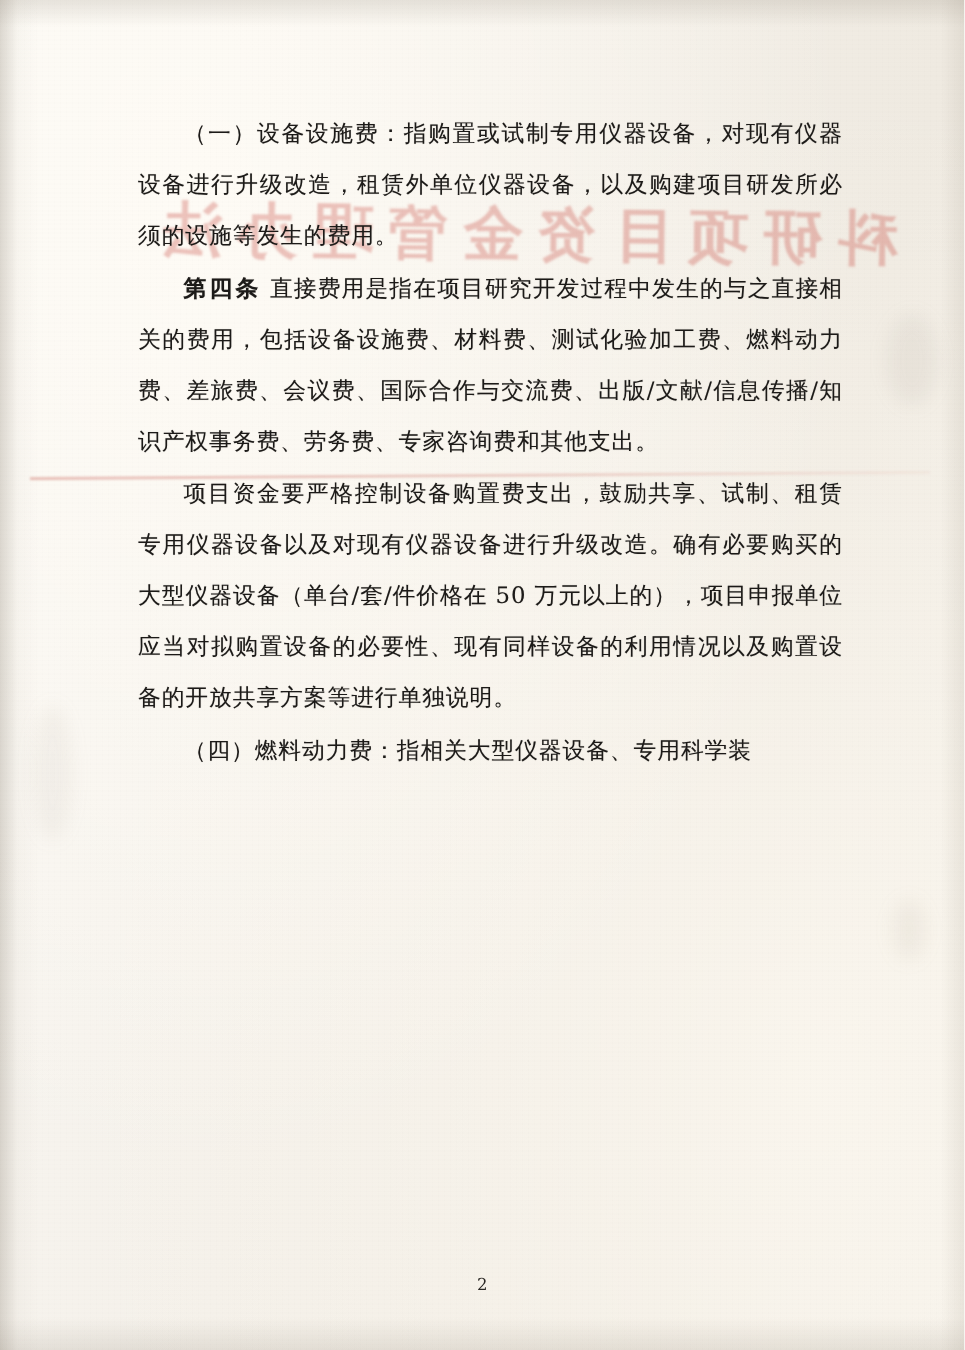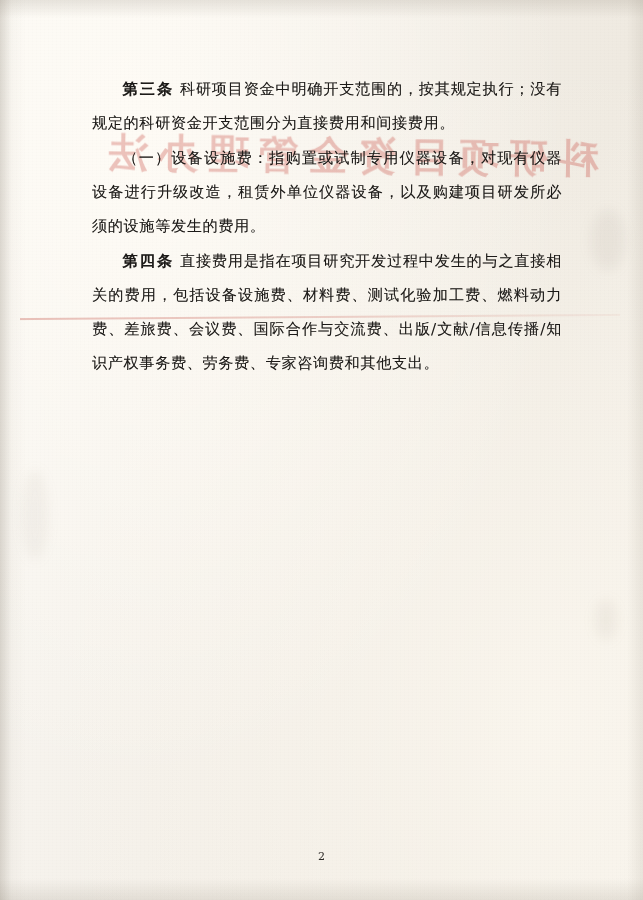--- a/index.html
+++ b/index.html
@@ -150,37 +150,39 @@
   <div class="smudge" style="right:18px; top:210px; width:34px; height:60px; background:rgba(150,140,125,0.10);"></div>
   <div class="smudge" style="right:26px; top:600px; width:22px; height:40px; background:rgba(150,140,125,0.09);"></div>
   <div class="smudge" style="left:22px; top:470px; width:26px; height:90px; background:rgba(150,140,125,0.08);"></div>
 
   <div class="bleed-title">科研项目资金管理办法</div>
   <div class="bleed-line"></div>
   <div class="bleed-faint" style="left:150px; top:622px; width:330px;">　　　　　　　　　　　　　</div>
 
   <div class="content">
 
-    <p class="para indent">
-      <span class="lead">第三条</span>
-      <span>科研项目资金中明确开支范围的，按其规定执行；没有规定的科研资金开支范围分为直接费用和间接费用。</span>
-    </p>
 
     <p class="para indent">
       <span>（一）设备设施费：指购置或试制专用仪器设备，对现有仪器设备进行升级改造，租赁外单位仪器设备，以及购建项目研发所必须的设施等发生的费用。</span>
     </p>
 
     <p class="para indent">
       <span class="lead">第四条</span>
       <span>直接费用是指在项目研究开发过程中发生的与之直接相关的费用，包括设备设施费、材料费、测试化验加工费、燃料动力费、差旅费、会议费、国际合作与交流费、出版/文献/信息传播/知识产权事务费、劳务费、专家咨询费和其他支出。</span>
     </p>
 
+    <p class="para indent">
+      <span>项目资金要严格控制设备购置费支出，鼓励共享、试制、租赁专用仪器设备以及对现有仪器设备进行升级改造。确有必要购买的大型仪器设备（单台/套/件价格在 50 万元以上的），项目申报单位应当对拟购置设备的必要性、现有同样设备的利用情况以及购置设备的开放共享方案等进行单独说明。</span>
+    </p>
 
 
 
+    <p class="para indent">
+      <span>（四）燃料动力费：指相关大型仪器设备、专用科学装</span>
+    </p>
 
   </div>
 
   <div class="page-number">2</div>
 
   <div class="edge-left"></div>
   <div class="edge-top"></div>
   <div class="edge-bottom"></div>
   <div class="edge-right"></div>
 </div>

